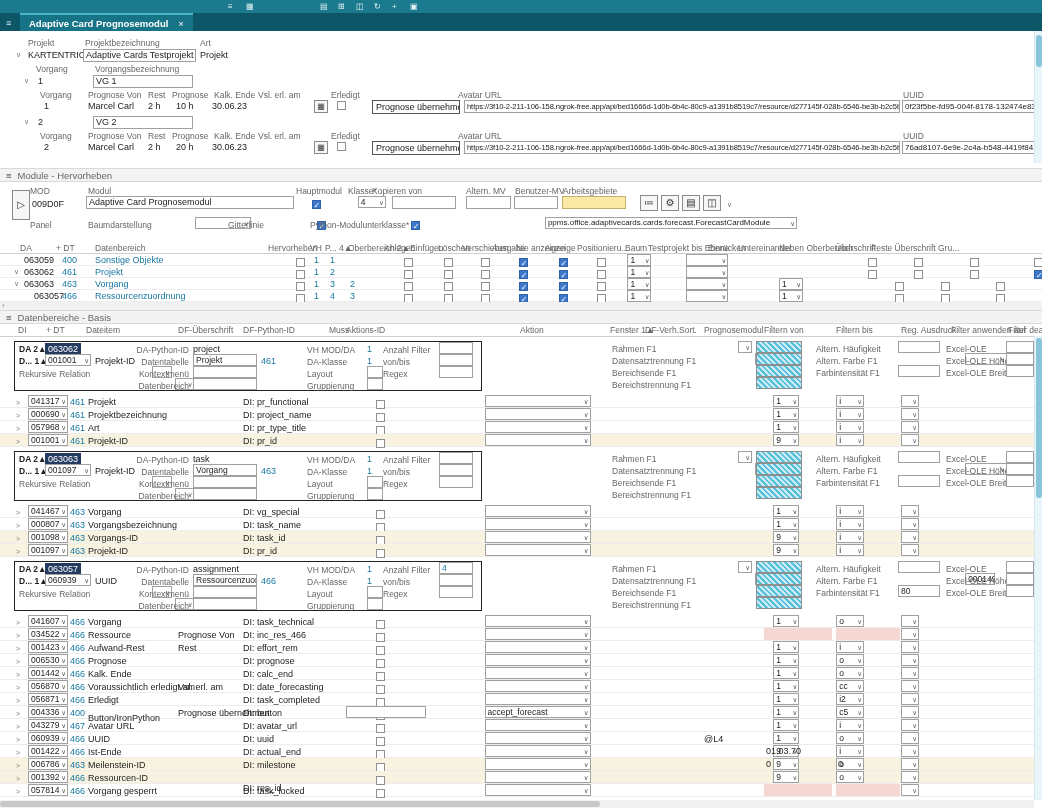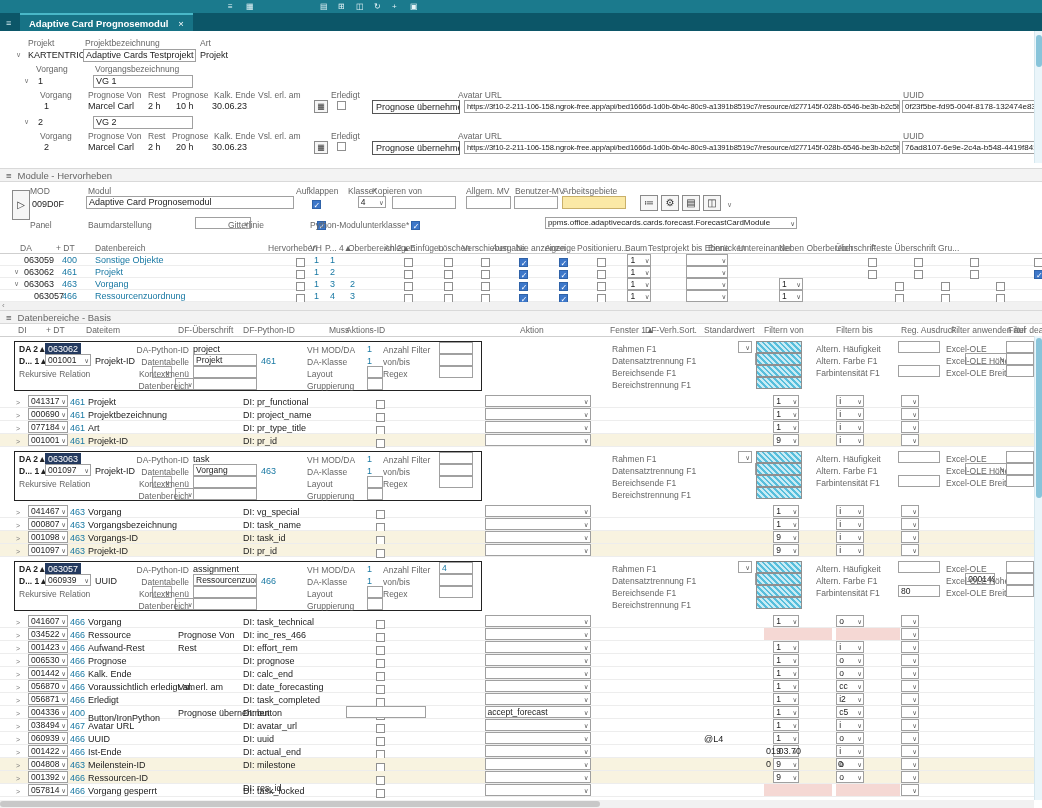--- a/index.html
+++ b/index.html
@@ -155,24 +155,24 @@
 
 <div class="sechdr">
   <span>≡</span>
   <span>Module - Hervorheben</span>
 </div>
 
 <div style="height:60px;position:relative">
   <span class="abs iconbtn" style="left:12px;top:8px;width:18px;height:30px;line-height:28px">▷</span>
   <span class="abs lbl" style="left:30px;top:3px">MOD</span>
   <span class="abs lbl" style="left:88px;top:3px">Modul</span>
-  <span class="abs lbl" style="left:296px;top:3px">Aufklappen</span>
+  <span class="abs lbl" style="left:296px;top:3px">Hauptmodul</span>
   <span class="abs lbl" style="left:348px;top:3px">Klasse*</span>
   <span class="abs lbl" style="left:372px;top:3px">Kopieren von</span>
-  <span class="abs lbl" style="left:466px;top:3px">Allgem. MV</span>
+  <span class="abs lbl" style="left:466px;top:3px">Altern. MV</span>
   <span class="abs lbl" style="left:515px;top:3px">Benutzer-MV</span>
   <span class="abs lbl" style="left:563px;top:3px">Arbeitsgebiete</span>
 
   <span class="abs val" style="left:32px;top:16px">009D0F</span>
   <span class="abs inp" style="left:86px;top:14px;width:208px">Adaptive Card Prognosemodul</span>
   <span class="abs chk on" style="left:312px;top:15px"></span>
   <span class="abs sel" style="left:346px;top:14px;width:28px">4</span>
   <span class="abs inp" style="left:392px;top:14px;width:64px"></span>
   <span class="abs inp" style="left:466px;top:14px;width:45px"></span>
   <span class="abs inp" style="left:514px;top:14px;width:44px"></span>
@@ -341,21 +341,21 @@
   <span class="abs lbl" style="left:46px">+ DT</span>
   <span class="abs lbl" style="left:86px">Dateitem</span>
   <span class="abs lbl" style="left:178px">DF-Überschrift</span>
   <span class="abs lbl" style="left:243px">DF-Python-ID</span>
   <span class="abs lbl" style="left:329px">Muss</span>
   <span class="abs lbl" style="left:346px">Aktions-ID</span>
   <span class="abs lbl" style="left:520px">Aktion</span>
   <span class="abs lbl" style="left:610px">Fenster 1▲</span>
   <span class="abs lbl" style="left:645px">DF-Verh.</span>
   <span class="abs lbl" style="left:679px">Sort.</span>
-  <span class="abs lbl" style="left:704px">Standardwert</span>
+  <span class="abs lbl" style="left:704px">Prognosemodul</span>
   <span class="abs lbl" style="left:764px">Filtern von</span>
   <span class="abs lbl" style="left:836px">Filtern bis</span>
   <span class="abs lbl" style="left:901px">Reg. Ausdruck</span>
   <span class="abs lbl" style="left:951px">Filter anwenden auf</span>
   <span class="abs lbl" style="left:1008px">Filter deak...</span>
 </div>
 
 <div>
 
   <section>
@@ -462,21 +462,21 @@
         <span class="abs sel" style="left:644px;width:28px">i</span>
         <span class="abs sel" style="left:678px;width:18px"></span>
         <span class="abs val" style="left:704px;top:1px"></span>
         <span class="abs cellbox" style="left:764px;width:68px"></span>
         <span class="abs cellbox" style="left:836px;width:64px"></span>
         
       </div>
 
       <div class="grow">
         <span class="abs chev" style="left:16px;top:2px">&gt;</span>
-        <span class="abs sel" style="left:28px;width:40px">077184</span>
+        <span class="abs sel" style="left:28px;width:40px">057968</span>
         <span class="abs teal" style="left:70px;top:1px;font-size:9px">461</span>
         <span class="abs val" style="left:88px;top:1px">Art</span>
         <span class="abs val" style="left:178px;top:1px"></span>
         <span class="abs val" style="left:243px;top:1px">DI: pr_type_title</span>
         <span class="abs chk" style="left:333px;top:2px"></span>
         
         <span class="abs sel" style="left:430px;width:106px"></span>
         <span class="abs sel" style="left:610px;width:26px">1</span>
         <span class="abs sel" style="left:644px;width:28px">i</span>
         <span class="abs sel" style="left:678px;width:18px"></span>
@@ -874,21 +874,21 @@
         <span class="abs sel" style="left:644px;width:28px">c5</span>
         <span class="abs sel" style="left:678px;width:18px"></span>
         <span class="abs val" style="left:704px;top:1px"></span>
         <span class="abs cellbox" style="left:764px;width:68px"></span>
         <span class="abs cellbox" style="left:836px;width:64px"></span>
         
       </div>
 
       <div class="grow">
         <span class="abs chev" style="left:16px;top:2px">&gt;</span>
-        <span class="abs sel" style="left:28px;width:40px">038494</span>
+        <span class="abs sel" style="left:28px;width:40px">043279</span>
         <span class="abs teal" style="left:70px;top:1px;font-size:9px">467</span>
         <span class="abs val" style="left:88px;top:1px">Avatar URL</span>
         <span class="abs val" style="left:178px;top:1px"></span>
         <span class="abs val" style="left:243px;top:1px">DI: avatar_url</span>
         <span class="abs chk" style="left:333px;top:2px"></span>
         
         <span class="abs sel" style="left:430px;width:106px"></span>
         <span class="abs sel" style="left:610px;width:26px">1</span>
         <span class="abs sel" style="left:644px;width:28px">i</span>
         <span class="abs sel" style="left:678px;width:18px"></span>
@@ -931,21 +931,21 @@
         <span class="abs sel" style="left:644px;width:28px">i</span>
         <span class="abs sel" style="left:678px;width:18px"></span>
         <span class="abs val" style="left:704px;top:1px"></span>
         <span class="abs cellbox" style="left:764px;width:68px">01.03.70</span>
         <span class="abs cellbox" style="left:836px;width:64px"></span>
         
       </div>
 
       <div class="grow beige">
         <span class="abs chev" style="left:16px;top:2px">&gt;</span>
-        <span class="abs sel" style="left:28px;width:40px">004808</span>
+        <span class="abs sel" style="left:28px;width:40px">006786</span>
         <span class="abs teal" style="left:70px;top:1px;font-size:9px">463</span>
         <span class="abs val" style="left:88px;top:1px">Meilenstein-ID</span>
         <span class="abs val" style="left:178px;top:1px"></span>
         <span class="abs val" style="left:243px;top:1px">DI: milestone</span>
         <span class="abs chk" style="left:333px;top:2px"></span>
         
         <span class="abs sel" style="left:430px;width:106px"></span>
         <span class="abs sel" style="left:610px;width:26px">9</span>
         <span class="abs sel" style="left:644px;width:28px">o</span>
         <span class="abs sel" style="left:678px;width:18px"></span>

